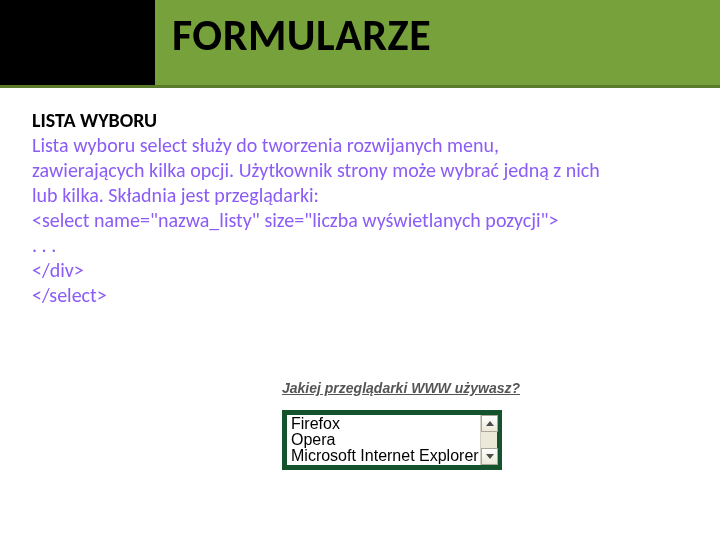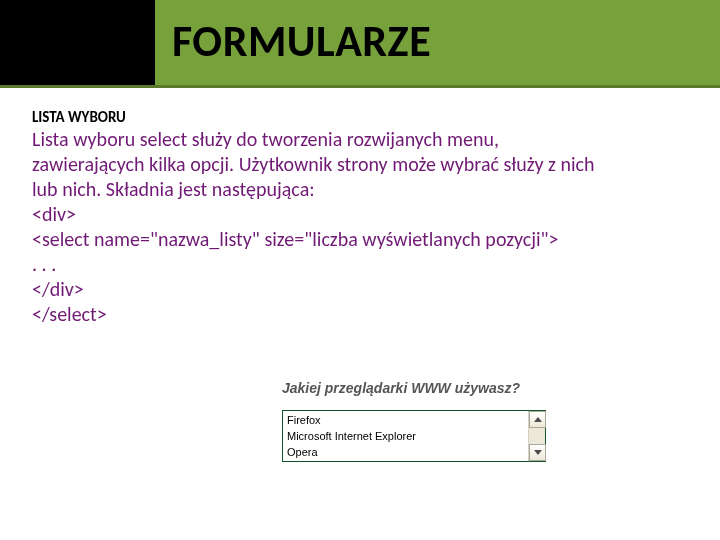--- a/index.html
+++ b/index.html
@@ -22,62 +22,63 @@
     position: absolute;
     left: 0;
     top: 0;
     width: 155px;
     height: 100%;
     background: #000;
   }
   .header-title {
     position: absolute;
     left: 172px;
-    top: 14px;
+    top: 8px;
     font-size: 44px;
     font-weight: 700;
     color: #000;
     letter-spacing: 0.5px;
   }
   .content {
     padding: 20px 32px 0 32px;
   }
   .subtitle {
-    font-size: 15px;
+    font-size: 20px;
     font-weight: 700;
     color: #000;
     line-height: 1.25;
   }
   .line {
     font-size: 20px;
     font-weight: 400;
-    color: #701a75;
+    color: #8b5cf6;
     line-height: 1.25;
   }
   .example-area {
     position: absolute;
     left: 282px;
     top: 380px;
     width: 400px;
   }
   .example-label {
     font-family: Verdana, Arial, sans-serif;
     font-size: 14px;
     font-weight: 700;
     font-style: italic;
     color: #555;
     margin-bottom: 14px;
+    text-decoration: underline;
   }
   .listbox {
-    width: 264px;
-    border: 1px solid #14532d;
+    width: 220px;
+    border: 5px solid #14532d;
     background: #fff;
     position: relative;
     font-family: Tahoma, Arial, sans-serif;
-    font-size: 11px;
+    font-size: 16px;
   }
   .listbox-inner {
     padding: 1px 0;
   }
   .listbox-item {
     padding: 0 4px;
     line-height: 16px;
     color: #000;
     white-space: nowrap;
   }
@@ -120,36 +121,35 @@
 <body>
 
 <div class="header-bar">
   <div class="header-black"></div>
   <div class="header-title">FORMULARZE</div>
 </div>
 
 <div class="content">
   <div class="subtitle">LISTA WYBORU</div>
   <div class="line">Lista wyboru select służy do tworzenia rozwijanych menu,</div>
-  <div class="line">zawierających kilka opcji. Użytkownik strony może wybrać służy z nich</div>
-  <div class="line">lub nich. Składnia jest następująca:</div>
-  <div class="line">&lt;div&gt;</div>
+  <div class="line">zawierających kilka opcji. Użytkownik strony może wybrać jedną z nich</div>
+  <div class="line">lub kilka. Składnia jest przeglądarki:</div>
   <div class="line">&lt;select name="nazwa_listy" size="liczba wyświetlanych pozycji"&gt;</div>
   <div class="line">. . .</div>
   <div class="line">&lt;/div&gt;</div>
   <div class="line">&lt;/select&gt;</div>
 </div>
 
 <div class="example-area">
   <div class="example-label">Jakiej przeglądarki WWW używasz?</div>
   <div class="listbox">
     <div class="listbox-inner">
       <div class="listbox-item">Firefox</div>
+      <div class="listbox-item">Opera</div>
       <div class="listbox-item">Microsoft Internet Explorer</div>
-      <div class="listbox-item">Opera</div>
     </div>
     <div class="listbox-scroll">
       <div class="sb-btn up">
         <div class="tri-up"></div>
       </div>
       <div class="sb-btn down">
         <div class="tri-down"></div>
       </div>
     </div>
   </div>

